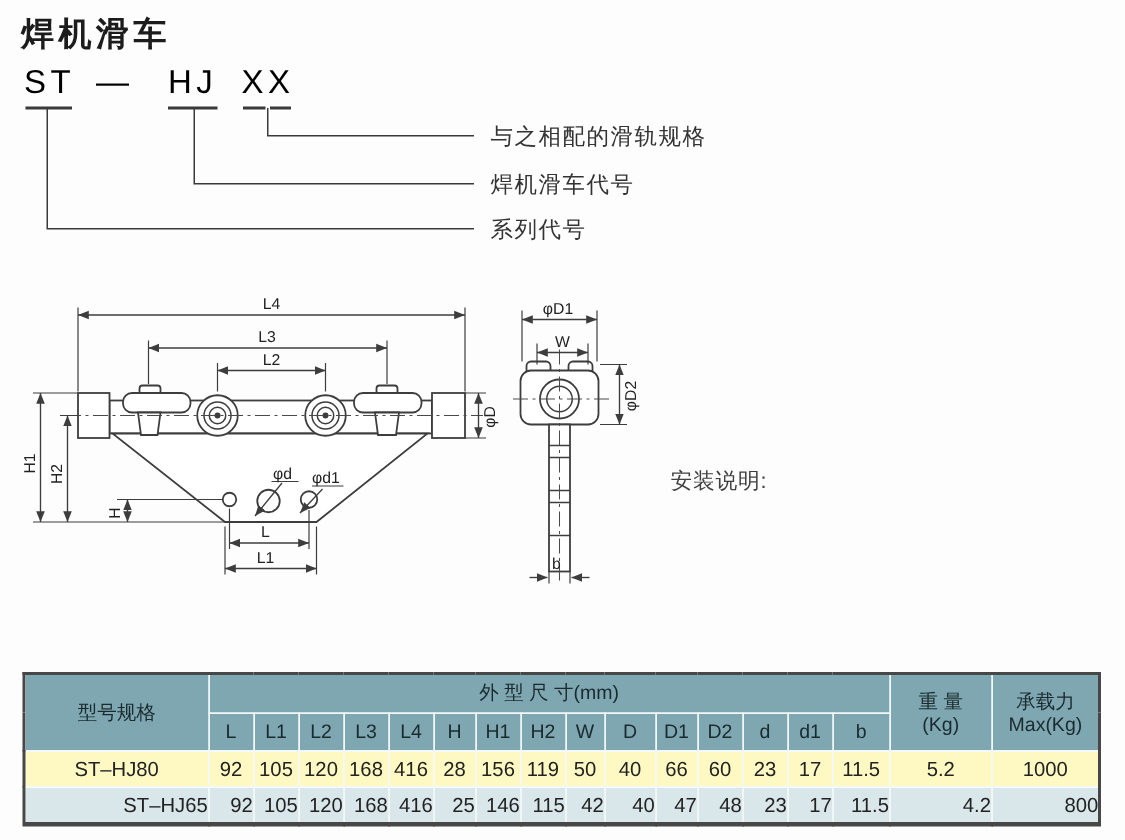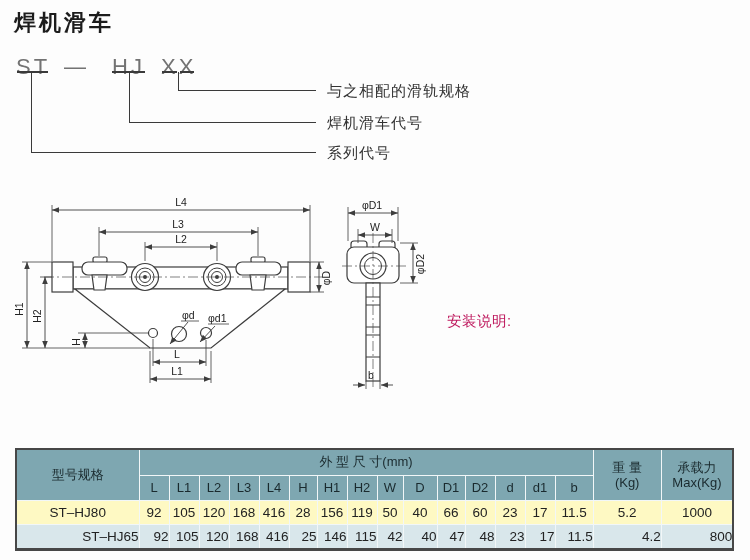--- a/index.html
+++ b/index.html
@@ -7,36 +7,36 @@
     width:750px;height:560px;position:relative;overflow:hidden;
     background:#fdfdfd;
     font-family:"Liberation Sans","DejaVu Sans",sans-serif;
     color:#222;
   }
   .abs{position:absolute;}
   
   #page-title{
     left:14px;top:8px;font-size:22px;font-weight:bold;letter-spacing:3px;color:#1c1c1c;
   }
-  .model-part{position:absolute;top:42px;font-size:22px;color:#737373;letter-spacing:3px;margin-top:12px;}
+  .model-part{position:absolute;top:42px;font-size:22px;color:#000000;letter-spacing:3px;}
   .u{position:absolute;height:0;border-top:2px solid #3a3a3a;}
   .vline{position:absolute;width:0;border-left:1px solid #3a3a3a;}
   .hline{position:absolute;height:0;border-top:1px solid #3a3a3a;}
   .legend-label{position:absolute;left:327px;font-size:15px;color:#333;letter-spacing:1px;white-space:nowrap;text-align:center;}
   
   #drawing-svg{position:absolute;left:0;top:185px;}
   .ol{fill:#ffffff;stroke:#3d3d3d;stroke-width:1.2;}
   .thin{fill:none;stroke:#3d3d3d;stroke-width:1;}
   .ext{stroke:#3d3d3d;stroke-width:0.8;fill:none;}
   .dim{stroke:#3d3d3d;stroke-width:0.9;fill:none;marker-start:url(#arr);marker-end:url(#arr);}
   .lead{stroke:#3d3d3d;stroke-width:0.9;fill:none;marker-end:url(#arr);}
   .cl{stroke:#4a4a4a;stroke-width:0.7;fill:none;stroke-dasharray:10 3 2 3;}
   .dt{font:10.5px "Liberation Sans","DejaVu Sans",sans-serif;fill:#222;}
   
-  #install-note{left:447px;top:310px;width:296px;font-size:14.5px;line-height:23px;color:#be185d;letter-spacing:0.5px;}
+  #install-note{left:447px;top:310px;width:296px;font-size:14.5px;line-height:23px;color:#404040;letter-spacing:0.5px;}
   
   #spec-table{
     position:absolute;left:15px;top:448px;width:648px;
     border-collapse:collapse;table-layout:fixed;
     border:2px solid #474747;border-bottom-width:3px;
     font-size:13px;
   }
   #spec-table th,#spec-table td{
     border:1px solid #f2f7f8;text-align:center;padding:0;font-weight:normal;
     overflow:hidden;white-space:nowrap;

